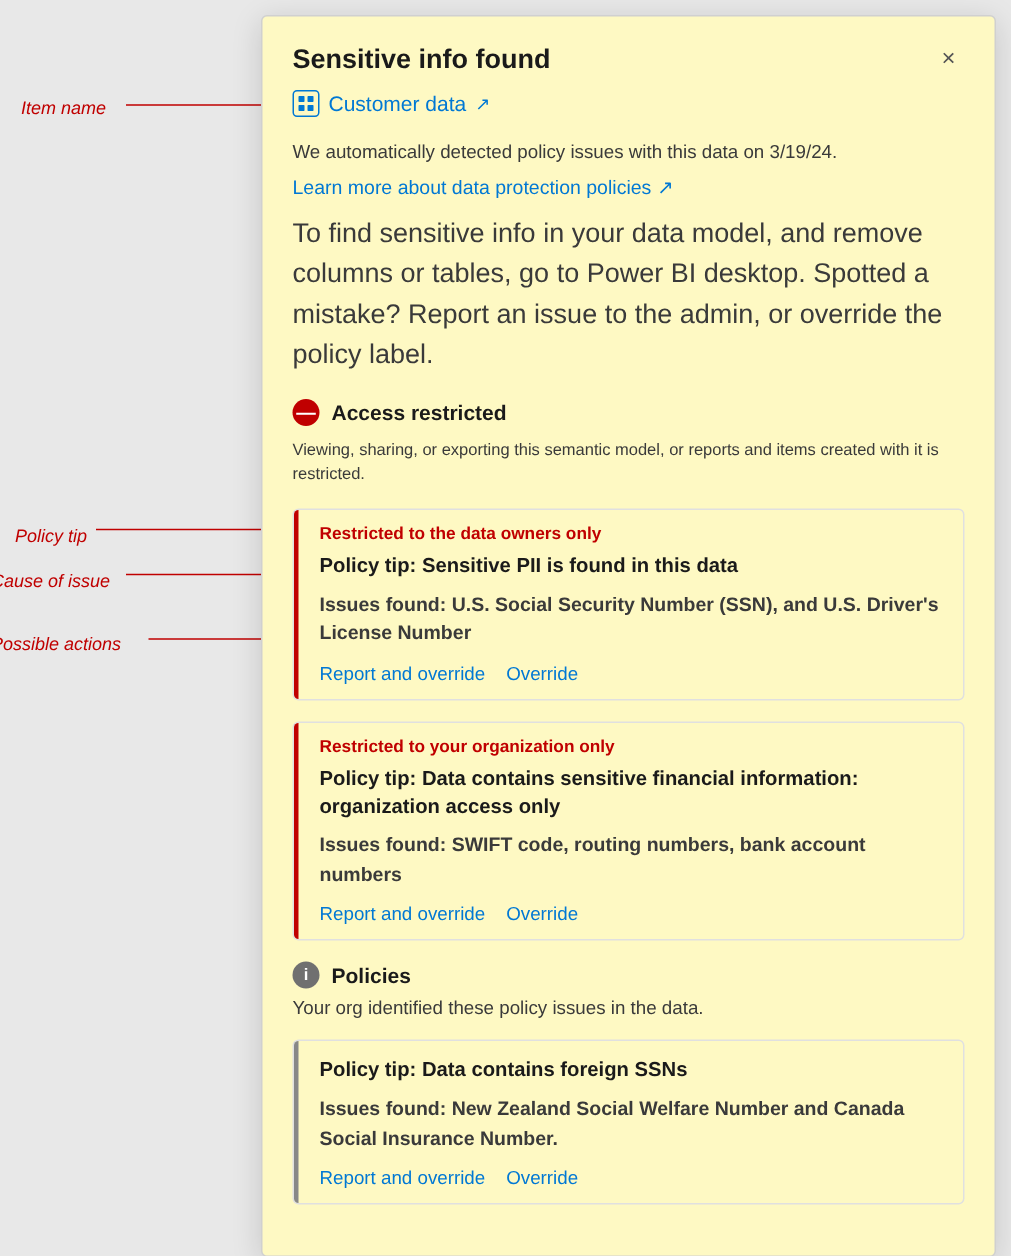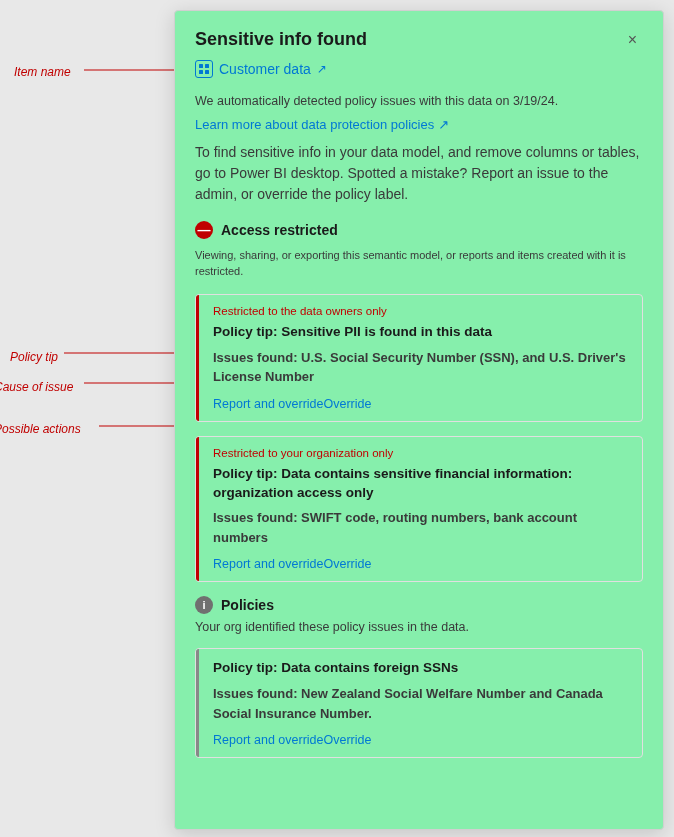--- a/index.html
+++ b/index.html
@@ -9,21 +9,21 @@
       font-size: 13px;
       color: #1a1a1a;
       display: flex;
       align-items: flex-start;
       justify-content: flex-end;
       min-height: 837px;
       padding: 10px;
     }
     .dialog {
       position: relative;
-      background: #86efac;
+      background: #fef9c3;
       border: 1px solid #d0d0d0;
       border-radius: 4px;
       width: 490px;
       min-height: 820px;
       box-shadow: 0 4px 20px rgba(0,0,0,0.15);
       margin-left: 180px;
     }
     .dialog-header {
       display: flex;
       align-items: center;
@@ -100,21 +100,21 @@
       color: #0078d4;
       text-decoration: none;
       font-size: 13px;
       display: inline-flex;
       align-items: center;
       gap: 4px;
     }
     .info-text-block {
       margin-top: 10px;
       margin-bottom: 16px;
-      font-size: 14px;
+      font-size: 18px;
       color: #3a3a3a;
       line-height: 1.5;
     }
     .section-header {
       display: flex;
       align-items: center;
       gap: 8px;
       margin-bottom: 8px;
       margin-top: 4px;
     }
@@ -148,39 +148,40 @@
       padding: 0;
       overflow: hidden;
     }
     .policy-card-inner {
       border-left: 3px solid #c00000;
       padding: 10px 14px;
     }
     .policy-restricted-label {
       color: #c00000;
       font-size: 11.5px;
-      font-weight: 400;
+      font-weight: 700;
       margin-bottom: 6px;
     }
     .policy-tip-title {
       font-size: 13.5px;
       font-weight: 600;
       color: #1a1a1a;
       margin-bottom: 6px;
       line-height: 1.4;
     }
     .policy-issues {
       font-size: 13px;
       color: #3a3a3a;
       margin-bottom: 10px;
       line-height: 1.5;
       font-weight: bold;
     }
     .policy-actions {
       display: flex;
+      gap: 14px;
     }
     .action-link {
       color: #0078d4;
       font-size: 12.5px;
       text-decoration: none;
       cursor: pointer;
     }
     .policies-section-header {
       display: flex;
       align-items: center;

